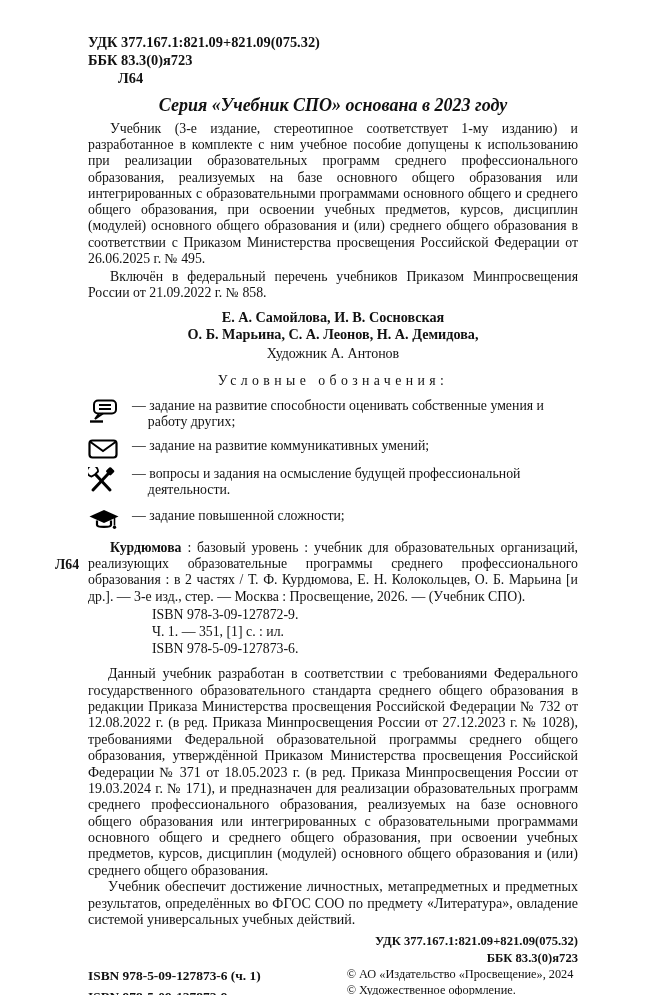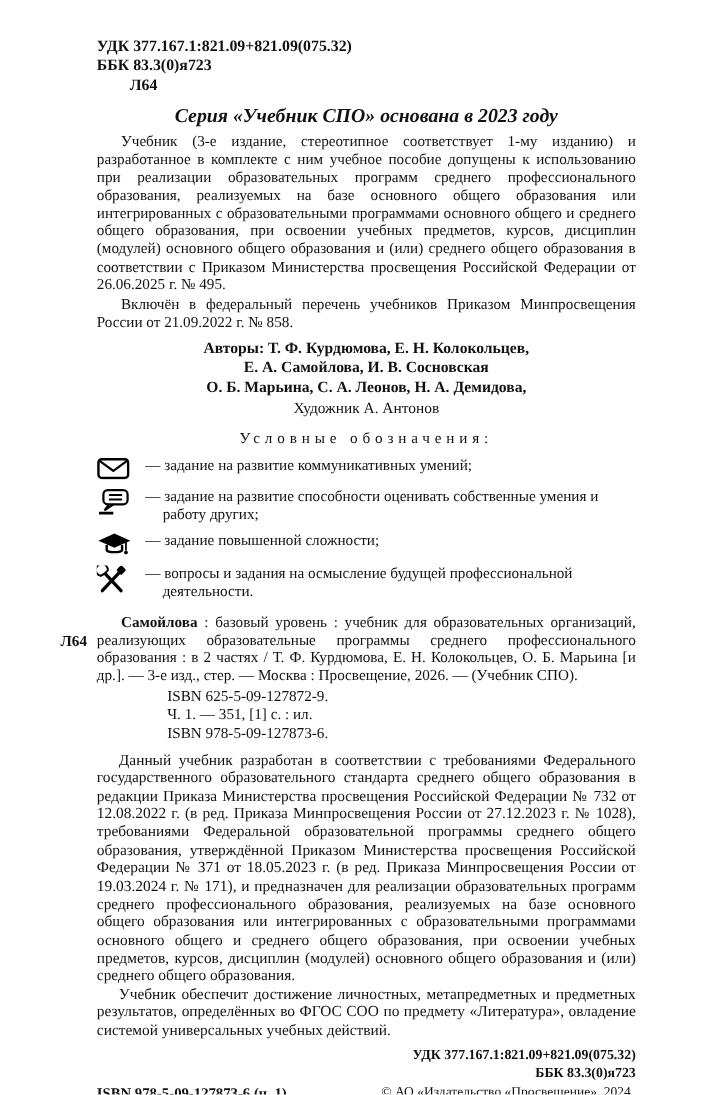--- a/index.html
+++ b/index.html
@@ -53,80 +53,79 @@
     <div>ББК  83.3(0)я723</div>
     <div class="code-indent">Л64</div>
   </div>
 
   <div class="series">Серия «Учебник СПО» основана в 2023 году</div>
 
   <p class="para">Учебник (3-е издание, стереотипное соответствует 1-му изданию) и разработанное в комплекте с ним учебное пособие допущены к использованию при реализации образовательных программ среднего профессионального образования, реализуемых на базе основного общего образования или интегрированных с образовательными программами основного общего и среднего общего образования, при освоении учебных предметов, курсов, дисциплин (модулей) основного общего образования и (или) среднего общего образования в соответствии с Приказом Министерства просвещения Российской Федерации от 26.06.2025 г. № 495.</p>
   <p class="para last">Включён в федеральный перечень учебников Приказом Минпросвещения России от 21.09.2022 г. № 858.</p>
 
   <div class="authors">
-    <div>Авторы: Т. Ф. Курдюмова, Е. Н. Колокольцев,</div>
     <div>Е. А. Самойлова, И. В. Сосновская</div>
     <div>О. Б. Марьина, С. А. Леонов, Н. А. Демидова,</div>
   </div>
   <div class="artist">Художник А. Антонов</div>
 
   <div class="legend-title">Условные обозначения:</div>
 
-
-  <div class="legend-row">
-    <span class="legend-icon">
-      <svg width="30" height="20" viewBox="0 0 30 20">
-        <rect x="1.5" y="1.5" width="27" height="17" rx="3" fill="none" stroke="#000" stroke-width="2.2"></rect>
-        <path d="M2.5 3 L15 12 L27.5 3" fill="none" stroke="#000" stroke-width="2"></path>
-      </svg>
-    </span>
-    <span class="legend-text">— задание на развитие коммуникативных умений;</span>
-  </div>
 
   <div class="legend-row">
     <span class="legend-icon">
       <svg width="30" height="26" viewBox="0 0 30 26">
         <rect x="6" y="1.5" width="22" height="13" rx="4" fill="none" stroke="#000" stroke-width="2"></rect>
         <path d="M11 6h12 M11 10h12" stroke="#000" stroke-width="1.8" fill="none"></path>
         <path d="M11 14.5 L7 20 L15 14.5" fill="none" stroke="#000" stroke-width="1.8"></path>
         <path d="M2 22.5h13" stroke="#000" stroke-width="2.4" fill="none"></path>
       </svg>
     </span>
     <span class="legend-text">— задание на развитие способности оценивать собственные умения и работу других;</span>
   </div>
 
   <div class="legend-row">
     <span class="legend-icon">
-      <svg width="32" height="22" viewBox="0 0 32 22">
-        <path d="M16 1 L30.5 7.5 L16 14 L1.5 7.5 Z" fill="#000"></path>
-        <path d="M9 11.5v4.5c0 2.6 14 2.6 14 0v-4.5" fill="none" stroke="#000" stroke-width="2.2"></path>
-        <path d="M26.5 8.5v8" stroke="#000" stroke-width="1.6" fill="none"></path>
-        <circle cx="26.5" cy="18.2" r="1.7" fill="#000"></circle>
+      <svg width="30" height="20" viewBox="0 0 30 20">
+        <rect x="1.5" y="1.5" width="27" height="17" rx="3" fill="none" stroke="#000" stroke-width="2.2"></rect>
+        <path d="M2.5 3 L15 12 L27.5 3" fill="none" stroke="#000" stroke-width="2"></path>
       </svg>
     </span>
-    <span class="legend-text">— задание повышенной сложности;</span>
+    <span class="legend-text">— задание на развитие коммуникативных умений;</span>
   </div>
 
   <div class="legend-row lastrow">
     <span class="legend-icon">
       <svg width="27" height="26" viewBox="0 0 27 26">
         <path d="M8 8 L22 23" stroke="#000" stroke-width="3" stroke-linecap="round" fill="none"></path>
         <path d="M20 7 L5 23" stroke="#000" stroke-width="3" stroke-linecap="round" fill="none"></path>
         <path d="M3.5 9.5 A5.5 5.5 0 1 1 10 4.5 L7 7.5 Z" fill="none" stroke="#000" stroke-width="1.8"></path>
         <rect x="19" y="1" width="6.5" height="6.5" rx="1.3" transform="rotate(45 22.2 4.2)" fill="#000"></rect>
       </svg>
     </span>
     <span class="legend-text">— вопросы и задания на осмысление будущей профессиональной деятельности.</span>
   </div>
 
+  <div class="legend-row">
+    <span class="legend-icon">
+      <svg width="32" height="22" viewBox="0 0 32 22">
+        <path d="M16 1 L30.5 7.5 L16 14 L1.5 7.5 Z" fill="#000"></path>
+        <path d="M9 11.5v4.5c0 2.6 14 2.6 14 0v-4.5" fill="none" stroke="#000" stroke-width="2.2"></path>
+        <path d="M26.5 8.5v8" stroke="#000" stroke-width="1.6" fill="none"></path>
+        <circle cx="26.5" cy="18.2" r="1.7" fill="#000"></circle>
+      </svg>
+    </span>
+    <span class="legend-text">— задание повышенной сложности;</span>
+  </div>
+
   <div class="biblio">
     <span class="biblio-code">Л64</span>
-    <p class="biblio-para"><span class="b">Самойлова</span><span> : базовый уровень : учебник для образовательных организаций, реализующих образовательные программы среднего профессионального образования : в 2 частях / Т. Ф. Курдюмова, Е. Н. Колокольцев, О. Б. Марьина [и др.]. — 3-е изд., стер. — Москва : Просвещение, 2026. — (Учебник СПО).</span></p>
+    <p class="biblio-para"><span class="b">Курдюмова</span><span> : базовый уровень : учебник для образовательных организаций, реализующих образовательные программы среднего профессионального образования : в 2 частях / Т. Ф. Курдюмова, Е. Н. Колокольцев, О. Б. Марьина [и др.]. — 3-е изд., стер. — Москва : Просвещение, 2026. — (Учебник СПО).</span></p>
     <div class="isbn-block">
-      <div>ISBN 625-5-09-127872-9.</div>
+      <div>ISBN 978-3-09-127872-9.</div>
       <div>Ч. 1. — 351, [1] с. : ил.</div>
       <div>ISBN 978-5-09-127873-6.</div>
     </div>
   </div>
 
   <div class="small small-block">
     <p class="small-para">Данный учебник разработан в соответствии с требованиями Федерального государственного образовательного стандарта среднего общего образования в редакции Приказа Министерства просвещения Российской Федерации № 732 от 12.08.2022 г. (в ред. Приказа Минпросвещения России от 27.12.2023 г. № 1028), требованиями Федеральной образовательной программы среднего общего образования, утверждённой Приказом Министерства просвещения Российской Федерации № 371 от 18.05.2023 г. (в ред. Приказа Минпросвещения России от 19.03.2024 г. № 171), и предназначен для реализации образовательных программ среднего профессионального образования, реализуемых на базе основного общего образования или интегрированных с образовательными программами основного общего и среднего общего образования, при освоении учебных предметов, курсов, дисциплин (модулей) основного общего образования и (или) среднего общего образования.</p>
     <p class="small-para">Учебник обеспечит достижение личностных, метапредметных и предметных результатов, определённых во ФГОС СОО по предмету «Литература», овладение системой универсальных учебных действий.</p>
   </div>
 

